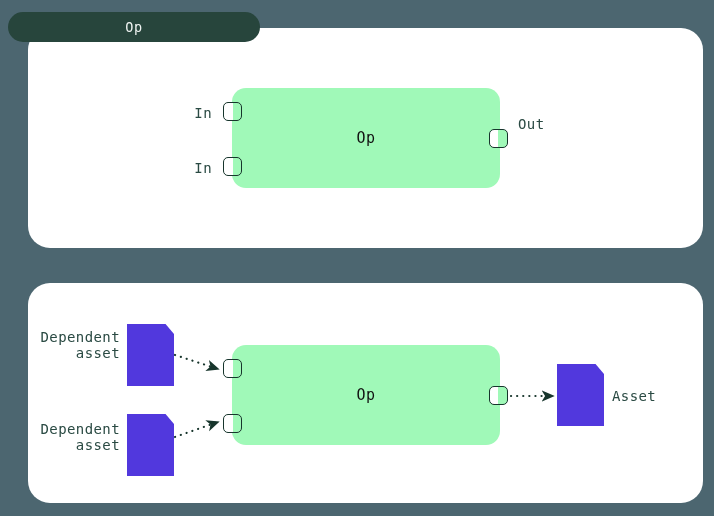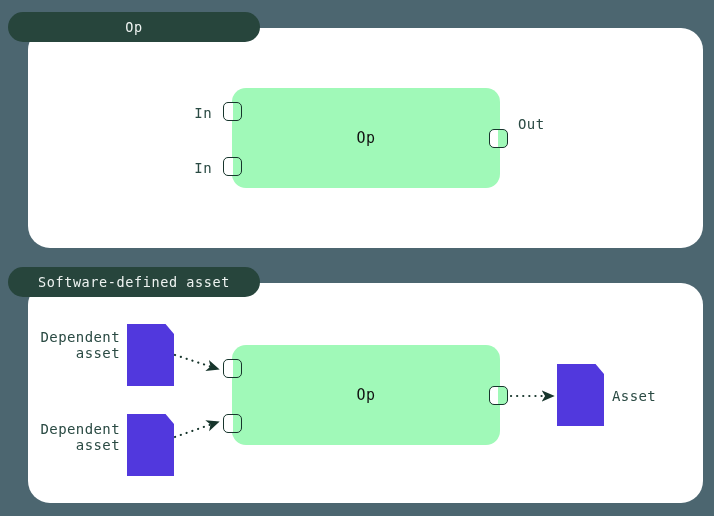--- a/index.html
+++ b/index.html
@@ -142,23 +142,20 @@
   <div class="port split port-in1-top"></div>
 
   <div class="plabel lbl-in2-top">In</div>
   <div class="port split port-in2-top"></div>
 
   <div class="port split port-out-top"></div>
   <div class="plabel lbl-out-top">Out</div>
 
   <div class="panel panel-asset"></div>
 
-  <div class="tab tab-asset">
-    <span>Software-defined asset</span>
-  </div>
 
   <div class="opbox opbox-bottom">
     <span>Op</span>
   </div>
 
   <div class="plabel lbl-dep1">
     <div>Dependent</div>
     <div>asset</div>
   </div>
   <div class="docicon doc-dep1"></div>

